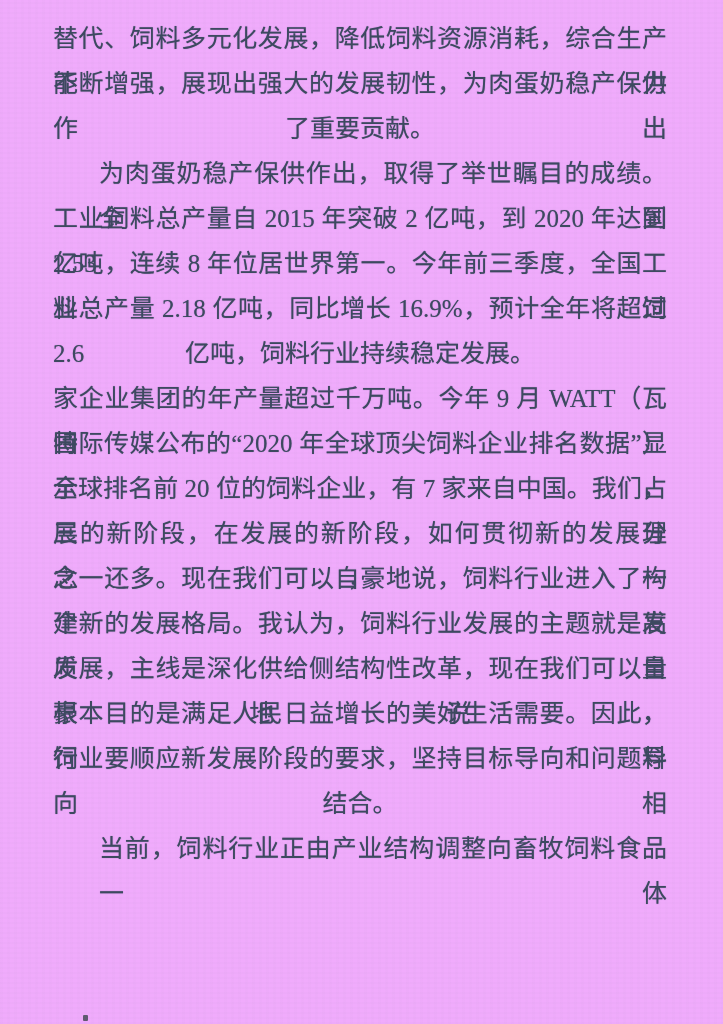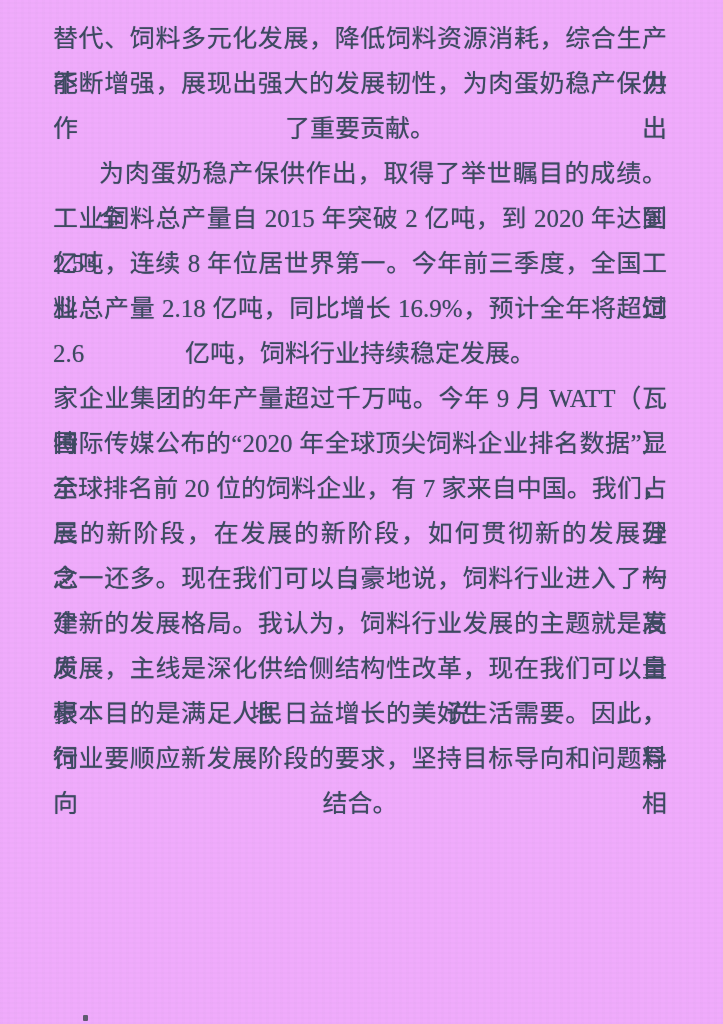--- a/index.html
+++ b/index.html
@@ -76,15 +76,16 @@
       <div class="line j">家企业集团的年产量超过千万吨。今年 9 月 WATT（瓦特）</div>
       <div class="line j">国际传媒公布的“2020 年全球顶尖饲料企业排名数据”显示，</div>
       <div class="line j">全球排名前 20 位的饲料企业，有 7 家来自中国。我们占三分</div>
       <div class="line j">展的新阶段，在发展的新阶段，如何贯彻新的发展理念，构</div>
       <div class="line j">之一还多。现在我们可以自豪地说，饲料行业进入了一个发</div>
       <div class="line j">建新的发展格局。我认为，饲料行业发展的主题就是高质量</div>
       <div class="line j">发展，主线是深化供给侧结构性改革，现在我们可以自豪地说，</div>
       <div class="line j">根本目的是满足人民日益增长的美好生活需要。因此，饲料</div>
       <div class="line j">行业要顺应新发展阶段的要求，坚持目标导向和问题导向相</div>
       <div class="line">结合。</div>
+      <div class="line j indent">当前，饲料行业正由产业结构调整向畜牧饲料食品一体</div>
     </div>
   <div class="stray-mark"></div>
 </div>
 
 </body></html>

